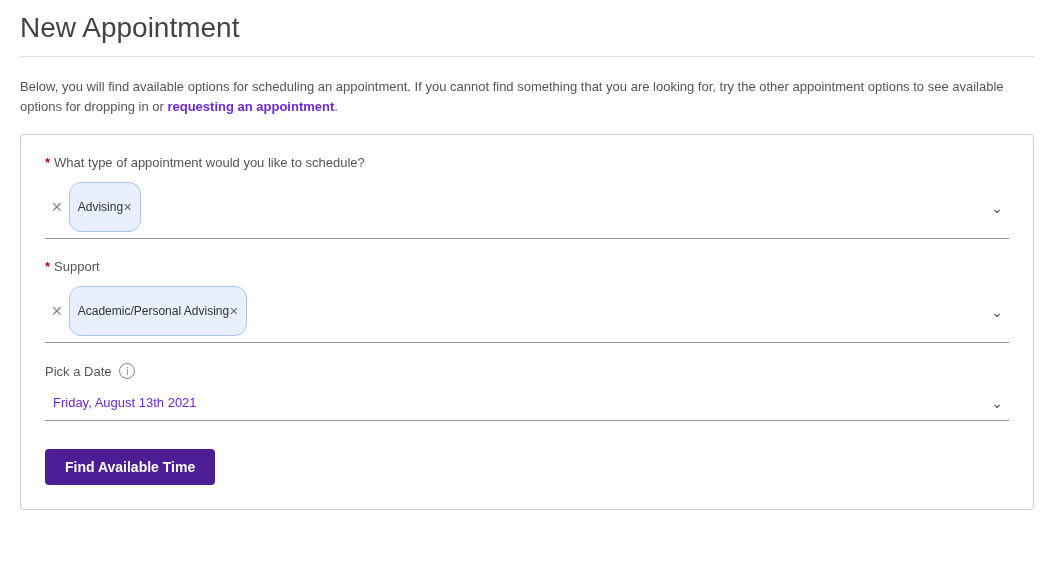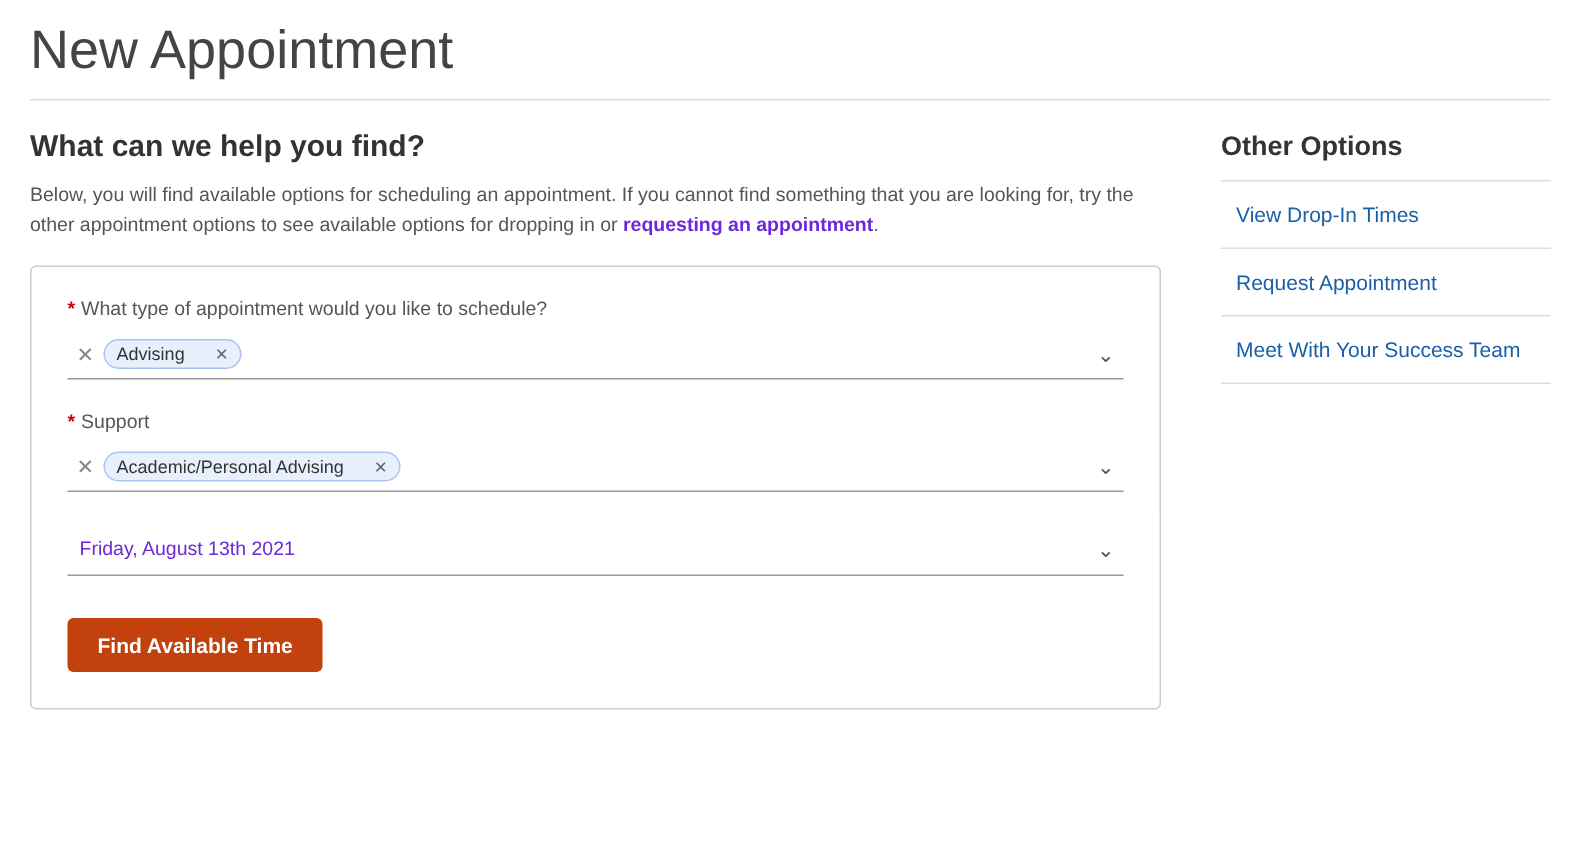--- a/index.html
+++ b/index.html
@@ -7,21 +7,21 @@
       font-family: Arial, sans-serif;
       background: #fff;
       color: #333;
       font-size: 14px;
     }
     .page-wrapper {
       padding: 12px 20px;
       max-width: 1054px;
     }
     .page-title {
-      font-size: 36px;
+      font-size: 28px;
       font-weight: 300;
       color: #444;
       margin-bottom: 12px;
     }
     .divider {
       border: none;
       border-top: 1px solid #ddd;
       margin-bottom: 20px;
     }
     .main-layout {
@@ -103,24 +103,24 @@
       margin-right: 6px;
       cursor: pointer;
       flex-shrink: 0;
     }
     .tag {
       display: inline-flex;
       align-items: flex-end;
       background: #e8f0fe;
       border: 1px solid #aac4f0;
       border-radius: 12px;
-      padding: 2px 8px;
+      padding: 17px 8px;
       font-size: 12px;
       color: #333;
-      gap: 20px;
+      gap: 0;
     }
     .tag .tag-close {
       font-size: 11px;
       color: #666;
       cursor: pointer;
     }
     .chevron-icon {
       position: absolute;
       right: 6px;
       top: 50%;
@@ -139,21 +139,21 @@
       padding: 8px 32px 8px 8px;
       display: flex;
       align-items: center;
       position: relative;
       cursor: pointer;
       min-height: 36px;
       font-size: 13px;
       color: #6d28d9;
     }
     .find-btn {
-      background: #c2410c;
+      background: #4c1d95;
       color: #fff;
       border: none;
       border-radius: 4px;
       padding: 10px 20px;
       font-size: 14px;
       font-weight: 600;
       cursor: pointer;
       margin-top: 8px;
     }
 
@@ -181,21 +181,20 @@
 <body>
 
 <div class="page-wrapper">
 
   <h1 class="page-title">New Appointment</h1>
   <hr class="divider">
 
   <div class="main-layout">
 
     <div class="left-section">
-      <h2 class="section-heading">What can we help you find?</h2>
       <p class="description">
         <span>Below, you will find available options for scheduling an appointment. If you cannot find something that you are looking for, try the other appointment options to see available options for dropping in or </span><a href="#">requesting an appointment</a><span>.</span>
       </p>
 
       <div class="form-card">
 
         
         <div class="field-group">
           <div class="field-label">
             <span class="required-star">*</span>
@@ -226,33 +225,31 @@
                 <span>Academic/Personal Advising</span>
                 <span class="tag-close">✕</span>
               </span>
             </div>
             <span class="chevron-icon">⌄</span>
           </div>
         </div>
 
         
         <div class="field-group">
+          <div class="field-label">
+            <span>Pick a Date</span>
+            <span class="info-icon">i</span>
+          </div>
           <div class="select-wrapper">
             <div class="date-box">
               <span>Friday, August 13th 2021</span>
             </div>
             <span class="chevron-icon">⌄</span>
           </div>
         </div>
 
         
         <button class="find-btn">Find Available Time</button>
       </div>
     </div>
 
-    <div class="right-section">
-      <h3 class="other-options-title">Other Options</h3>
-      <a class="option-link">View Drop-In Times</a>
-      <a class="option-link">Request Appointment</a>
-      <a class="option-link">Meet With Your Success Team</a>
-    </div>
   </div>
 </div>
 
 </body></html>

